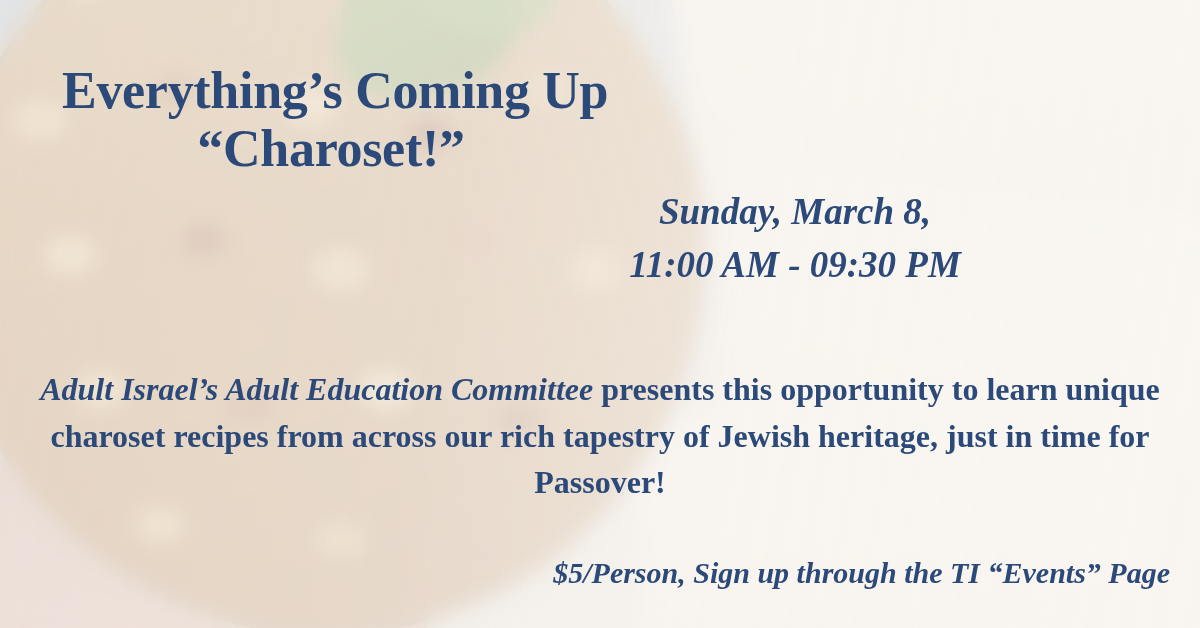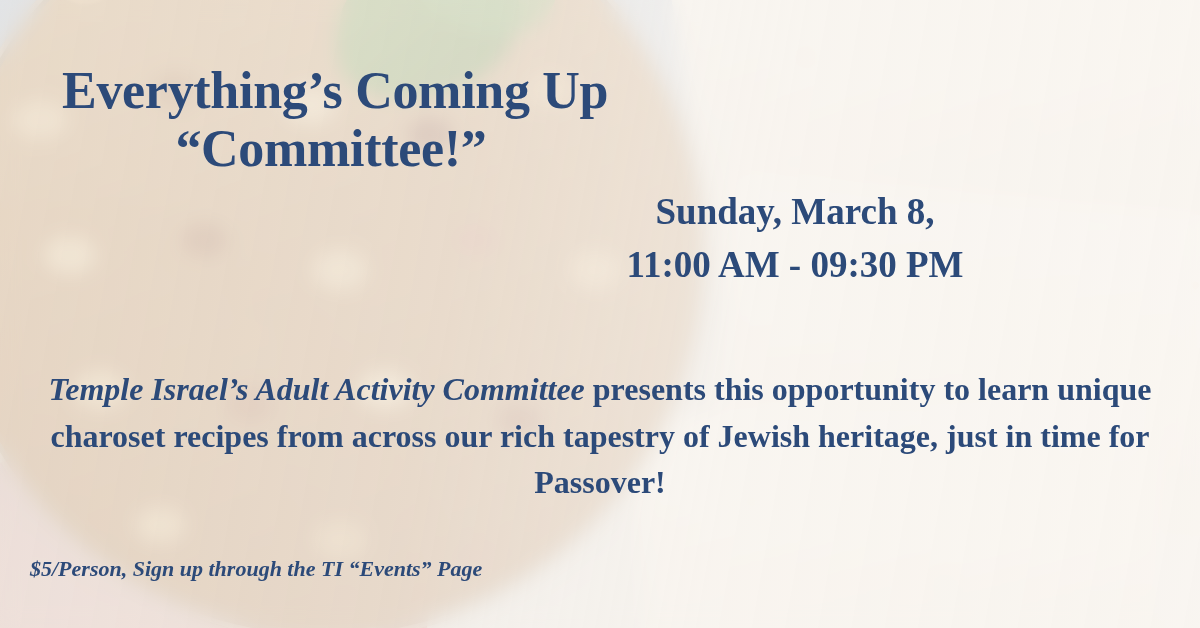--- a/index.html
+++ b/index.html
@@ -185,39 +185,40 @@
   .title-2 { padding-left:62px; text-align:center; width:600px; }
 
   .when-block {
     position:absolute;
     left:560px; top:186px;
     width:470px;
     text-align:center;
     font-size:37px;
     font-weight:bold;
     line-height:1.42;
+    font-style:italic;
   }
 
   .body-block {
     position:absolute;
     left:30px; top:366px;
     width:1140px;
     text-align:center;
     font-size:32px;
     font-weight:bold;
     line-height:1.46;
   }
   .body-block em { font-style:italic; }
 
   .footer-block {
     position:absolute;
     left:30px; top:556px;
     width:1140px;
-    text-align:left;
-    font-size:22px;
+    text-align:right;
+    font-size:30px;
     font-weight:bold;
     font-style:italic;
   }
 </style>
 </head>
 <body>
 
 <div id="flyer">
 
   <div class="bg-layer bg-table"></div>
@@ -236,28 +237,28 @@
   <div class="mint"></div>
   <div class="mint-2"></div>
 
   <div class="bg-layer bg-blur"></div>
   <div class="bg-layer bg-wash"></div>
 
   <div class="content">
 
     <div class="title-block">
       <div class="title-line title-1">Everything’s Coming Up</div>
-      <div class="title-line title-2">“Committee!”</div>
+      <div class="title-line title-2">“Charoset!”</div>
     </div>
 
     <div class="when-block">
       <div>Sunday, March 8,</div>
       <div>11:00 AM - 09:30 PM</div>
     </div>
 
     <p class="body-block">
-      <em>Temple Israel’s Adult Activity Committee</em><span> presents this opportunity to learn unique charoset recipes from across our rich tapestry of Jewish heritage, just in time for Passover!</span>
+      <em>Adult Israel’s Adult Education Committee</em><span> presents this opportunity to learn unique charoset recipes from across our rich tapestry of Jewish heritage, just in time for Passover!</span>
     </p>
 
     <div class="footer-block">$5/Person, Sign up through the TI “Events” Page</div>
 
   </div>
 </div>
 
 </body></html>

